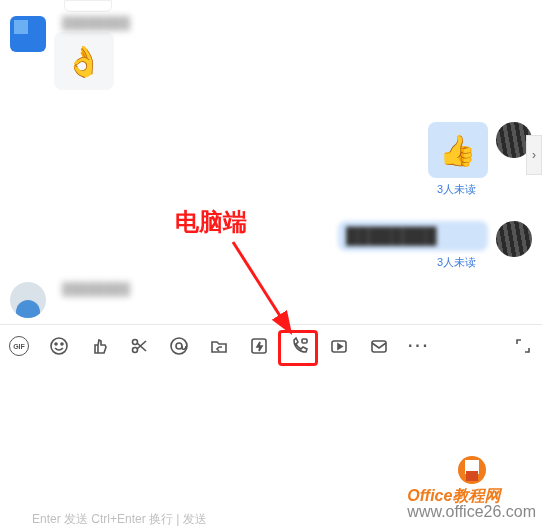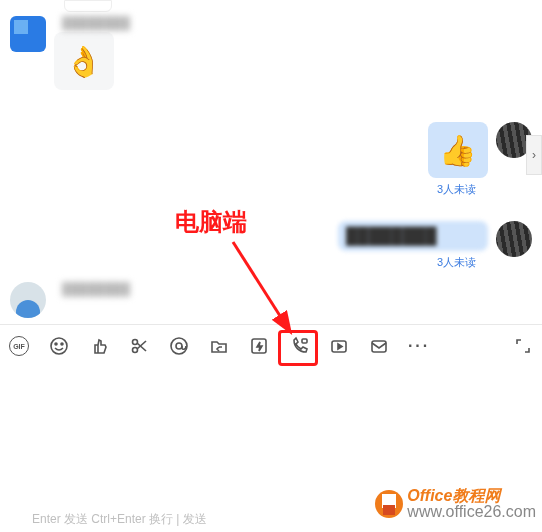--- a/index.html
+++ b/index.html
@@ -164,20 +164,21 @@
   font-size: 12px;
   padding-left: 32px;
 }
 .watermark {
   position: absolute;
   right: 6px; bottom: 12px;
   display: flex;
   align-items: center;
   gap: 4px;
   pointer-events:none;
+  flex-direction:column;
 }
 .wm-logo {
   width: 28px; height: 28px;
   background: #f07c1b;
   border-radius: 50%;
   display:flex;align-items:center;justify-content:center;
   position:relative;
 }
 .wm-logo::before{
   content:"";

